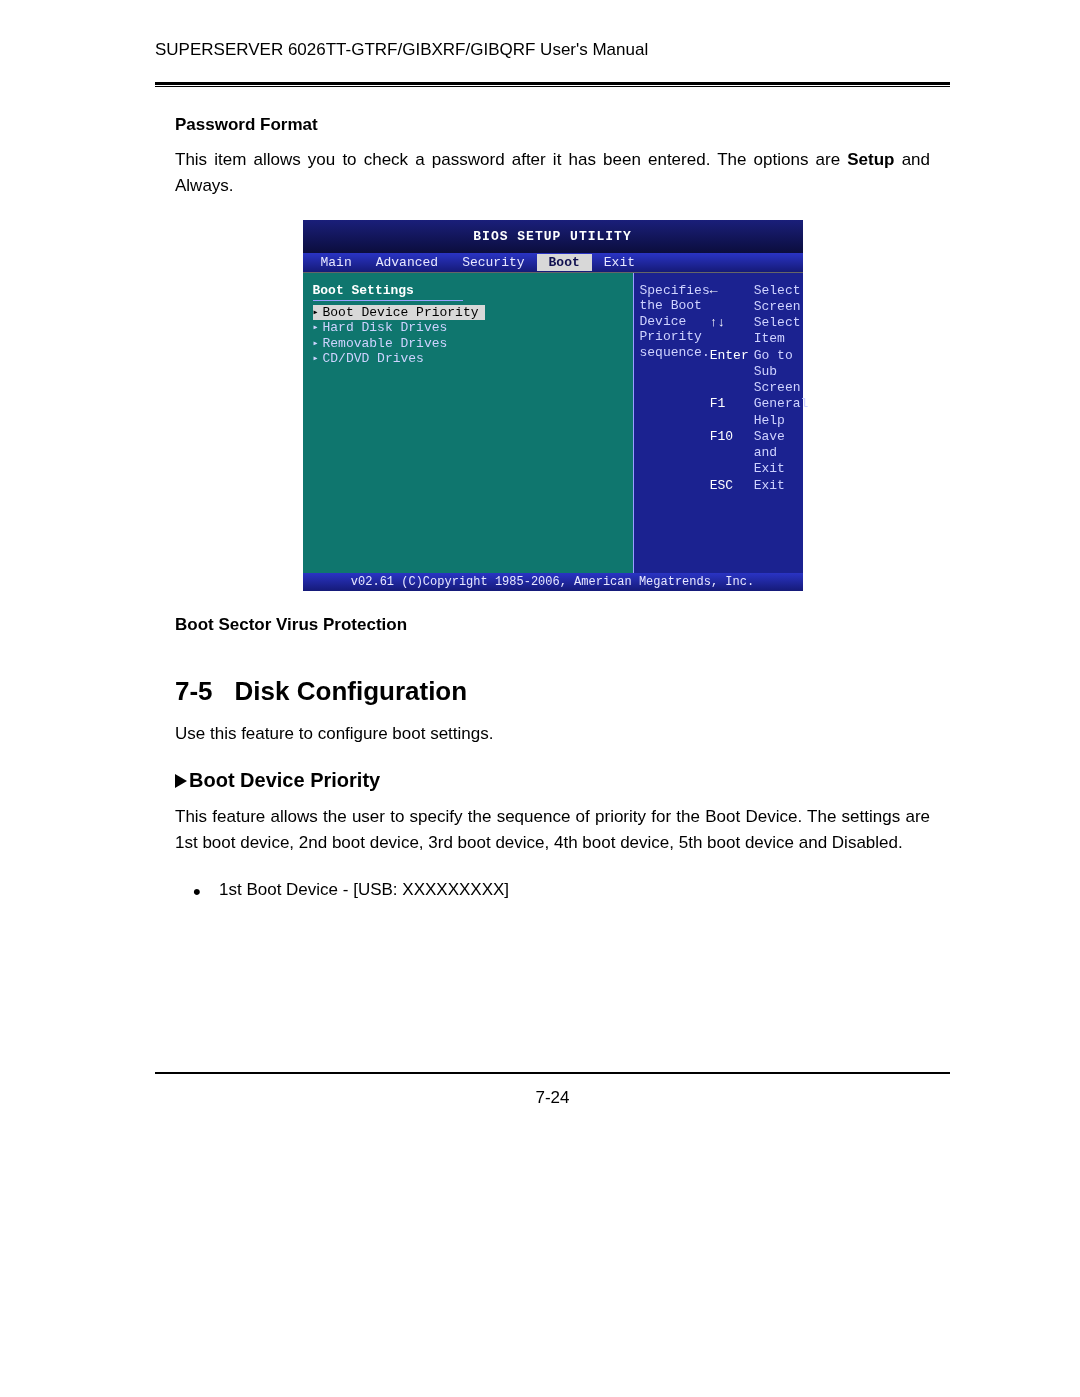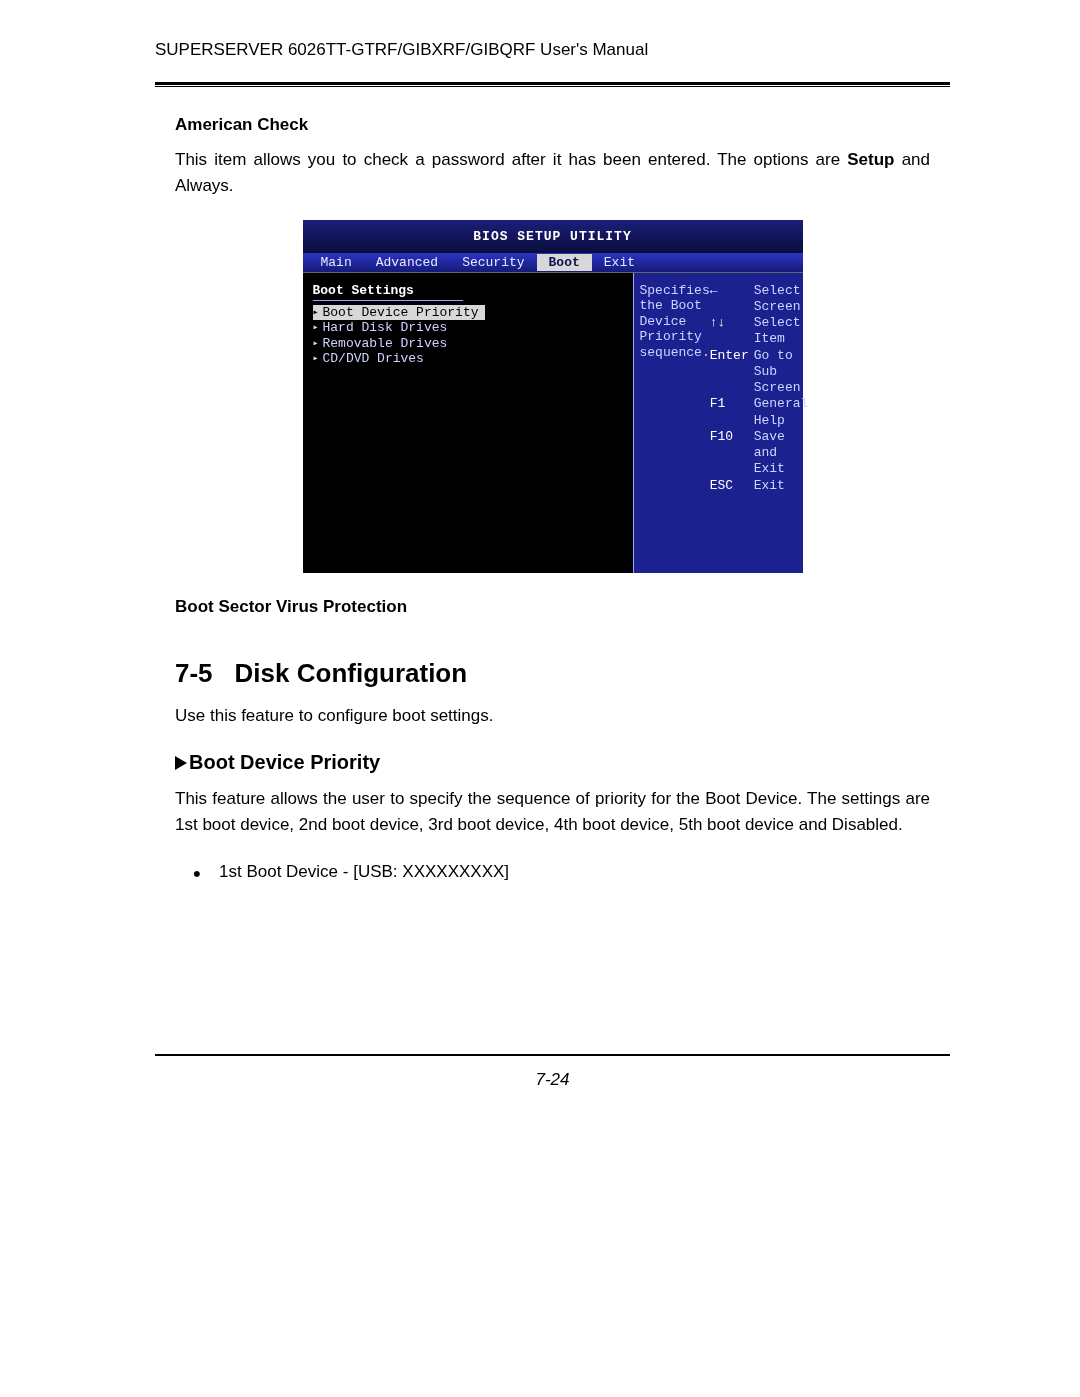--- a/index.html
+++ b/index.html
@@ -99,21 +99,21 @@
     background: #d8d8d8;
     color: #101050;
     font-weight: bold;
   }
   .bios-body {
     display: flex;
     border-top: 1px solid #666;
   }
   .bios-left {
     flex: 1;
-    background: #000000;
+    background: #0f766e;
     padding: 10px 10px 80px 10px;
     min-height: 300px;
   }
   .bios-left .heading {
     color: #fff;
     font-weight: bold;
     margin-bottom: 2px;
   }
   .bios-left .divider {
     border-top: 1px solid #9aa0ff;
@@ -162,32 +162,31 @@
   }
   .bottom-rule {
     border: none;
     border-top: 2px solid #000;
     margin-top: 170px;
     margin-bottom: 14px;
   }
   .page-num {
     text-align: center;
     font-size: 17px;
-    font-style: italic;
   }
 </style>
 </head>
 <body>
 
 <div class="header-line">SUPERSERVER 6026TT-GTRF/GIBXRF/GIBQRF User's Manual</div>
 <hr class="double-rule">
 
 <div class="content">
 
-  <div class="sec-title">American Check</div>
+  <div class="sec-title">Password Format</div>
   <p class="para">
     <span>This item allows you to check a password after it has been entered. The options are </span><span class="strong">Setup</span><span> and Always.</span>
   </p>
 
   <div class="bios-wrap">
     <div class="bios-title">BIOS SETUP UTILITY</div>
     <div class="bios-tabs">
       <div class="bios-tab">Main</div>
       <div class="bios-tab">Advanced</div>
       <div class="bios-tab">Security</div>
@@ -226,20 +225,21 @@
               <span class="k">F10</span>
               <span class="d">Save and Exit</span>
             </div>
           <div class="row">
               <span class="k">ESC</span>
               <span class="d">Exit</span>
             </div>
         </div>
       </div>
     </div>
+    <div class="bios-footer">v02.61 (C)Copyright 1985-2006, American Megatrends, Inc.</div>
   </div>
 
   <div class="sec-title">Boot Sector Virus Protection</div>
 
   <div class="section-heading">
     <span class="num">7-5</span><span>Disk Configuration</span>
   </div>
   <p class="para">Use this feature to configure boot settings.</p>
 
   <div class="sub-heading">

